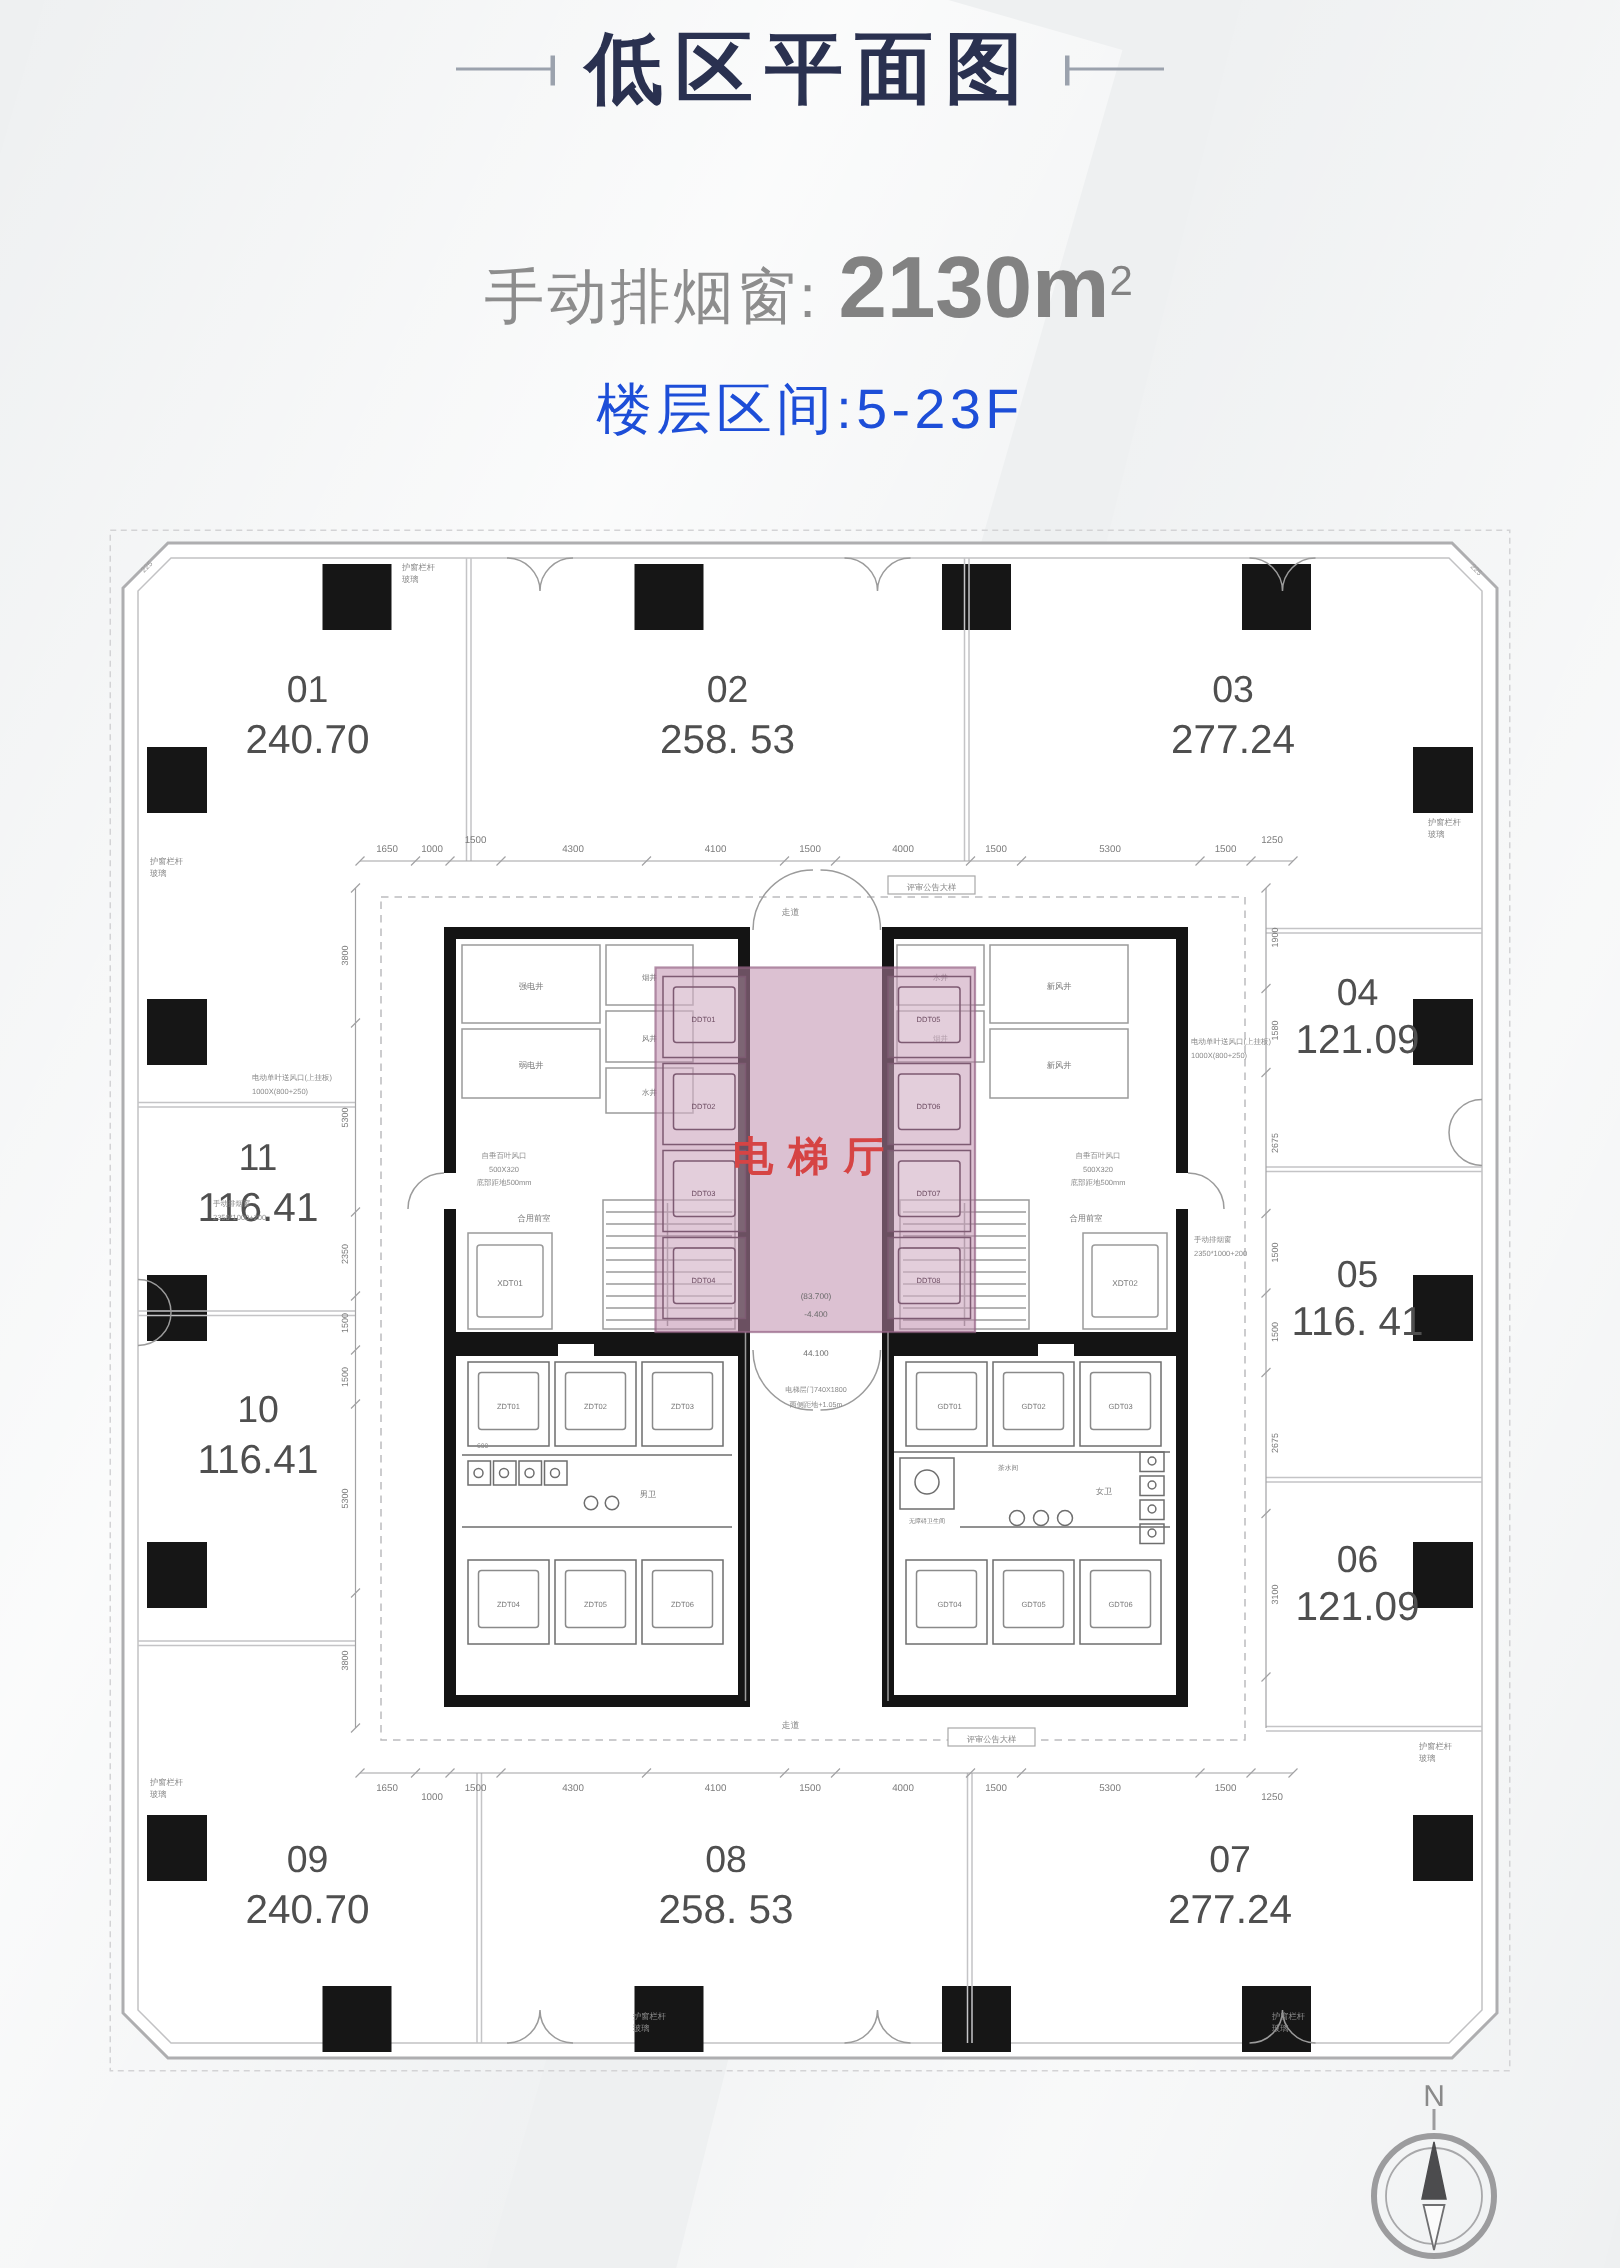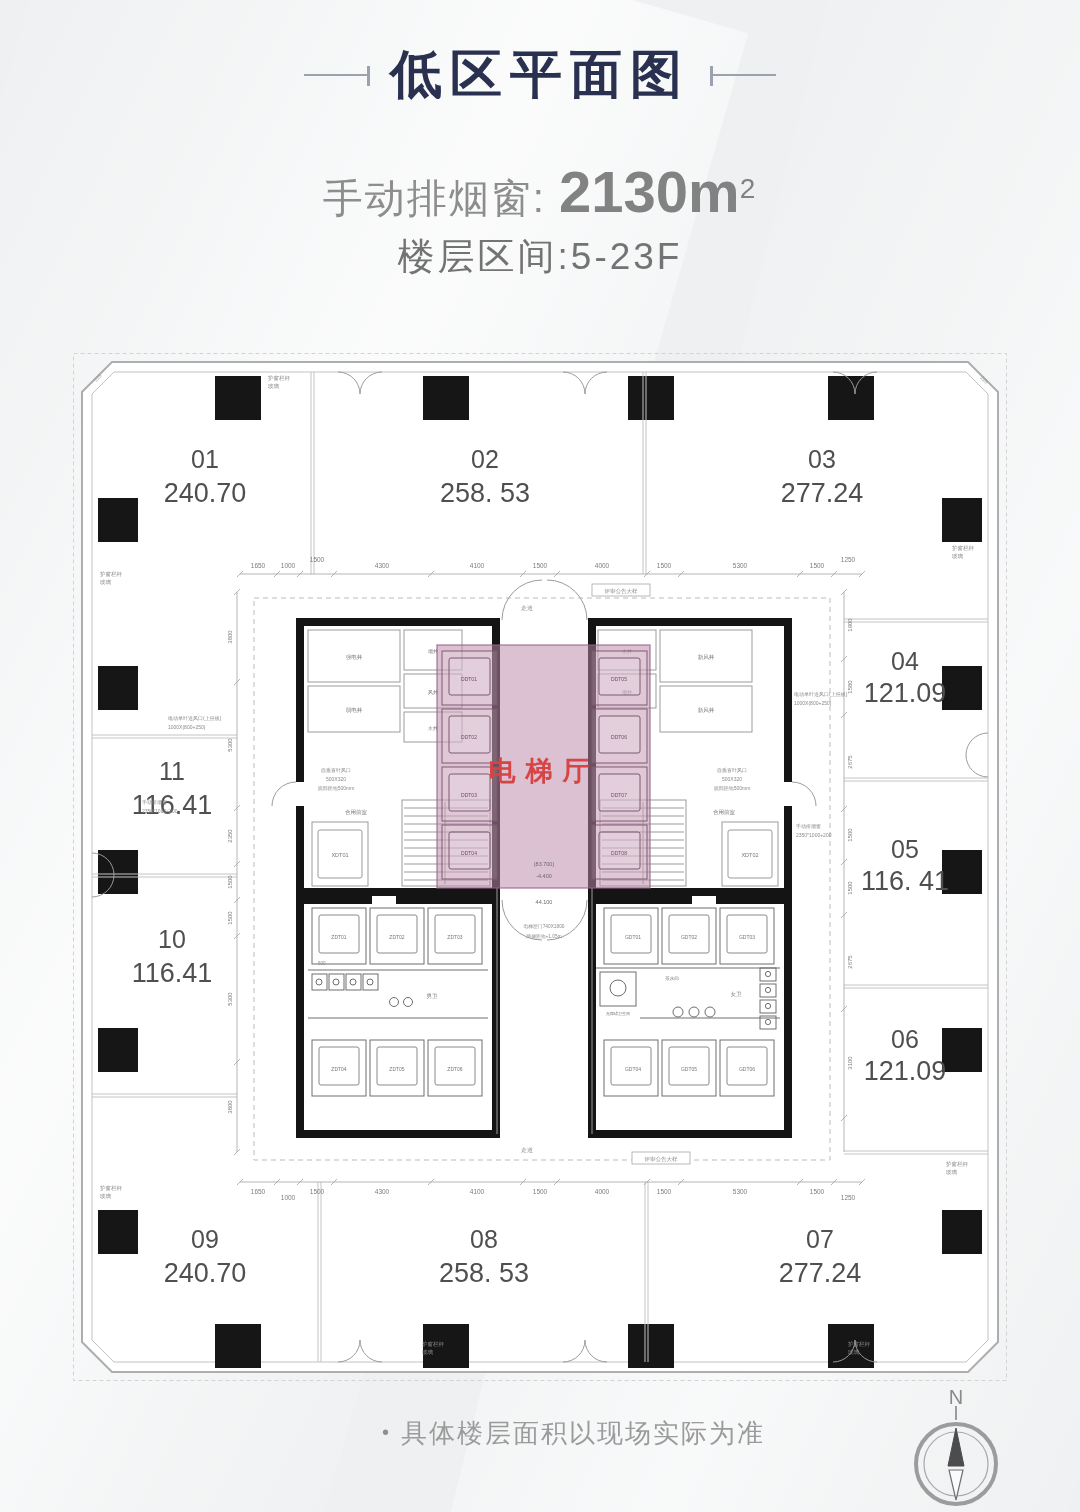--- a/index.html
+++ b/index.html
@@ -3,29 +3,29 @@
 <meta charset="utf-8">
 <style>
   html,body{margin:0;padding:0;background:#e9eaec;}
   .page{position:relative;width:1080px;height:1512px;margin:0 auto;overflow:hidden;
         background:#eef0f1;font-family:"Liberation Sans","DejaVu Sans",sans-serif;}
   .streak{position:absolute;pointer-events:none;}
   .s1{left:-200px;top:-100px;width:700px;height:1900px;transform:rotate(16deg);
       background:linear-gradient(100deg,rgba(255,255,255,0) 0%,rgba(255,255,255,.75) 50%,rgba(255,255,255,0) 100%);}
   .s2{left:650px;top:-200px;width:600px;height:1900px;transform:rotate(14deg);
       background:linear-gradient(100deg,rgba(255,255,255,0) 0%,rgba(255,255,255,.6) 55%,rgba(255,255,255,0) 100%);}
-  .title-row{position:absolute;top:40px;left:0;width:100%;display:flex;align-items:center;justify-content:center;gap:20px;}
+  .title-row{position:absolute;top:11px;left:0;width:100%;display:flex;align-items:center;justify-content:center;gap:20px;}
   .rule{width:66px;border-top:2px solid #9ba2ad;position:relative;}
   .rule i{position:absolute;top:-10px;width:3px;height:20px;background:#9ba2ad;display:block;}
   .rule.l i{right:0;}  .rule.r i{left:0;}
   h1.title{margin:0;font-size:52px;font-weight:800;color:#2a3150;letter-spacing:8px;}
   .area-line{position:absolute;top:158px;left:0;width:100%;text-align:center;color:#8d8d8d;font-size:40px;letter-spacing:2px;}
   .area-line .big{font-size:58px;font-weight:600;color:#828282;letter-spacing:0;}
   .area-line sup{font-size:28px;color:#828282;}
-  .floor-line{position:absolute;top:232px;left:0;width:100%;text-align:center;color:#737373;font-size:37px;letter-spacing:3px;}
+  .floor-line{position:absolute;top:248px;left:0;width:100%;text-align:center;color:#1d4ed8;font-size:37px;letter-spacing:3px;}
   .plan{position:absolute;left:72px;top:352px;width:936px;height:1030px;}
   .note{position:absolute;left:382px;top:1416px;color:#9b9b9b;font-size:26px;letter-spacing:2px;}
   .note .b{margin-right:10px;font-size:20px;vertical-align:3px;color:#8f8f8f;}
   .compass{position:absolute;left:896px;top:1386px;width:120px;height:126px;}
   svg text{font-family:"Liberation Sans","DejaVu Sans",sans-serif;}
 </style>
 </head>
 <body>
 
 <div class="page">
@@ -411,23 +411,20 @@
         <text x="96" y="377">1000X(800+250)</text>
       <text x="722" y="344">电动单叶送风口(上挂板)</text>
         <text x="722" y="353">1000X(800+250)</text>
       <text x="70" y="452">手动排烟窗</text>
         <text x="70" y="461">2350*1000+200</text>
       <text x="724" y="476">手动排烟窗</text>
         <text x="724" y="485">2350*1000+200</text>
     </g>
   </svg>
 
-  <div class="note">
-    <span class="b">•</span><span>具体楼层面积以现场实际为准</span>
-  </div>
 
   <svg class="compass" viewBox="0 0 120 126">
     <text x="60" y="18" font-size="20" fill="#8a8a8a" text-anchor="middle">N</text>
     <line x1="60" y1="20" x2="60" y2="34" stroke="#9c9c9e" stroke-width="2"></line>
     <circle cx="60" cy="78" r="40" fill="none" stroke="#9c9c9e" stroke-width="4"></circle>
     <circle cx="60" cy="78" r="32" fill="none" stroke="#a8a8aa" stroke-width="1.2"></circle>
     <polygon points="60,42 52,80 68,80" fill="#4c4c4e" stroke="#4c4c4e"></polygon>
     <polygon points="53,84 67,84 60,114" fill="#fbfbfb" stroke="#6f6f71" stroke-width="1.2"></polygon>
   </svg>
 </div>

